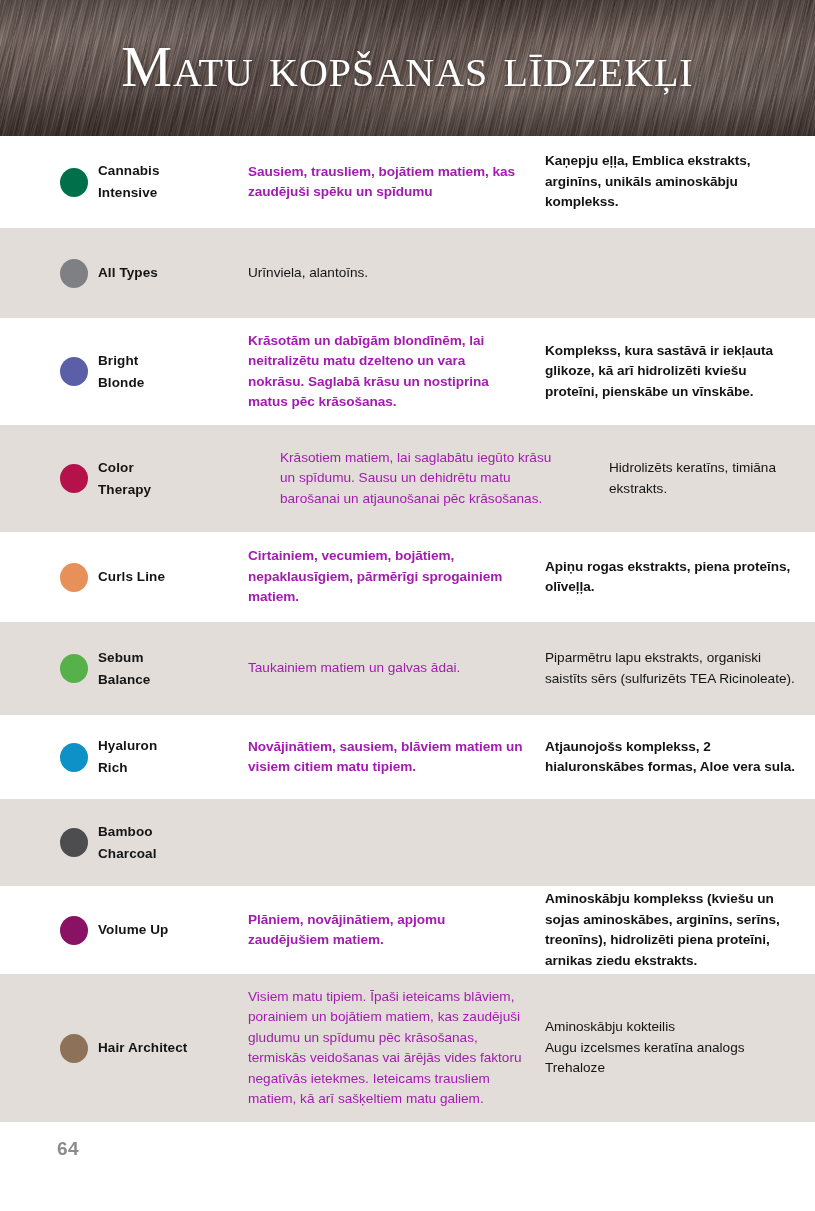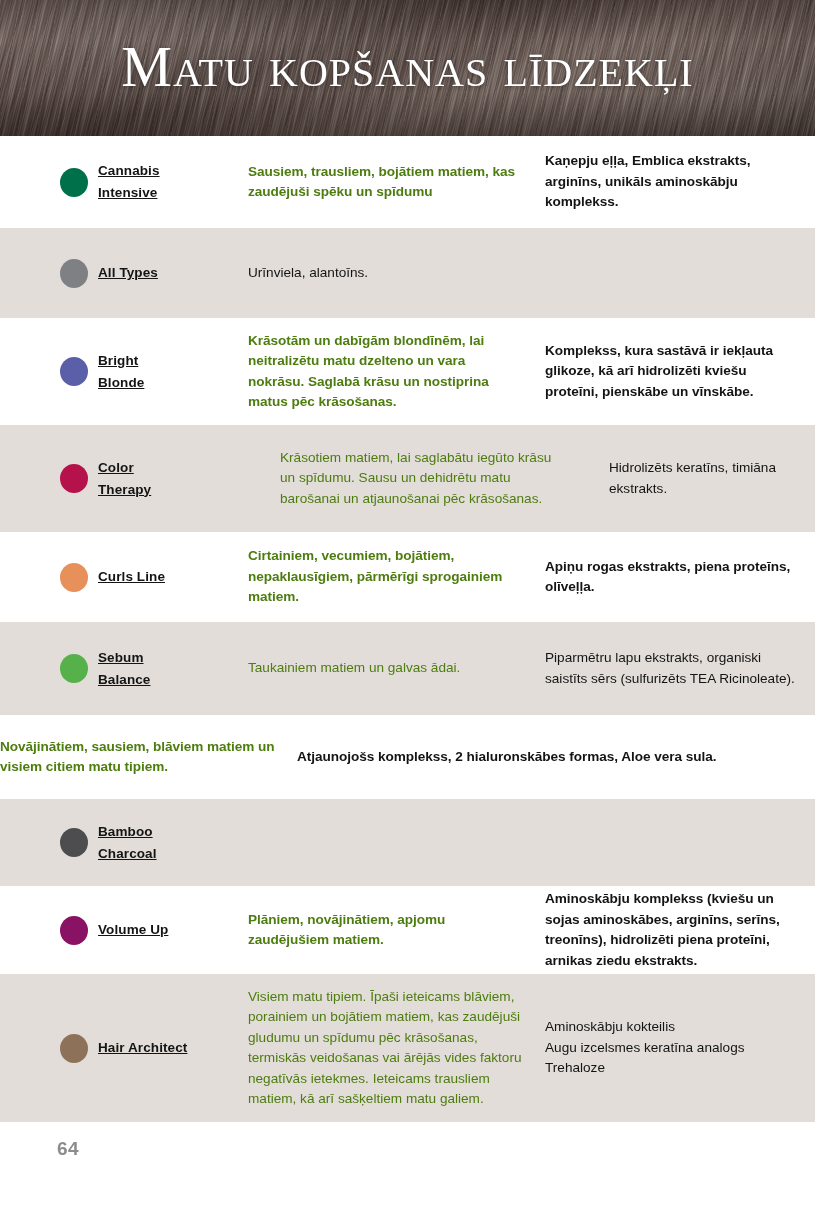--- a/index.html
+++ b/index.html
@@ -114,30 +114,29 @@
     border-radius:50%;
     flex:0 0 28px;
     margin-right:10px;
   }
   .line-name{
     font-size:13.5px;
     line-height:22px;
     font-weight:bold;
     color:#141414;
     letter-spacing:.1px;
-    text-decoration:underline;
   }
   .col-rec{
     width:297px;
     flex:0 0 297px;
     padding-right:22px;
     box-sizing:border-box;
     font-size:13.6px;
     line-height:20.5px;
-    color:#4d7c0f;
+    color:#a21caf;
   }
   .col-act{
     flex:1 1 auto;
     padding-right:16px;
     box-sizing:border-box;
     font-size:13.6px;
     line-height:20.5px;
     color:#141414;
   }
   
@@ -214,20 +213,24 @@
         </div>
         <div class="row alt" style="height: 93px;">
           <div class="col-line">
             <span class="dot" style="background: rgb(87, 177, 74);"></span>
             <span class="line-name">Sebum<br>Balance</span>
           </div>
           <div class="col-rec">Taukainiem matiem un galvas ādai.</div>
           <div class="col-act">Piparmētru lapu ekstrakts, organiski saistīts sērs (sulfurizēts TEA Ricinoleate).</div>
         </div>
         <div class="row" style="height: 84px;">
+          <div class="col-line">
+            <span class="dot" style="background: rgb(14, 145, 198);"></span>
+            <span class="line-name">Hyaluron<br>Rich</span>
+          </div>
           <div class="col-rec">Novājinātiem, sausiem, blāviem matiem un visiem citiem matu tipiem.</div>
           <div class="col-act">Atjaunojošs komplekss, 2 hialuronskābes formas, Aloe vera sula.</div>
         </div>
         <div class="row alt" style="height: 87px;">
           <div class="col-line">
             <span class="dot" style="background: rgb(77, 77, 79);"></span>
             <span class="line-name">Bamboo<br>Charcoal</span>
           </div>
         </div>
         <div class="row" style="height: 88px;">

